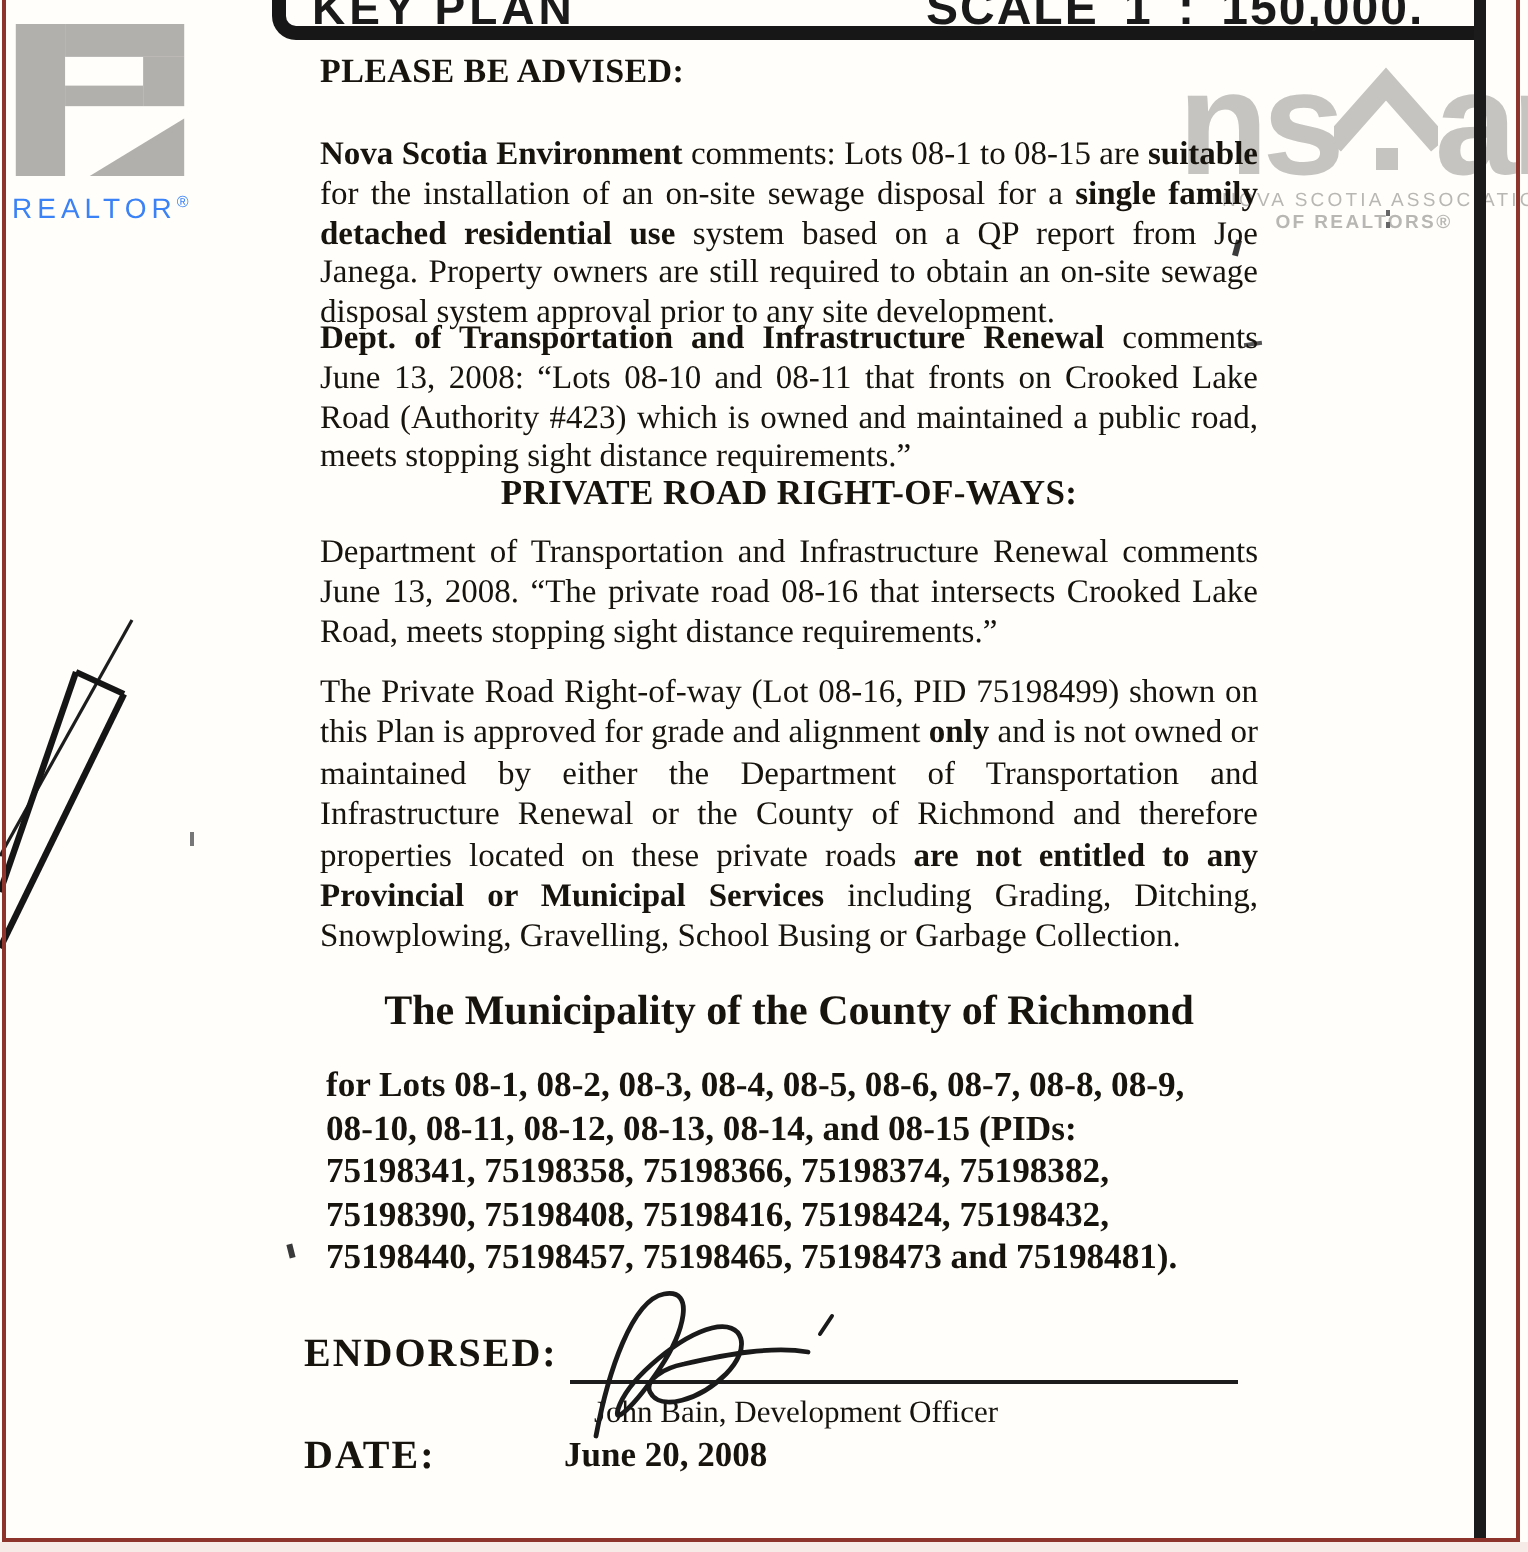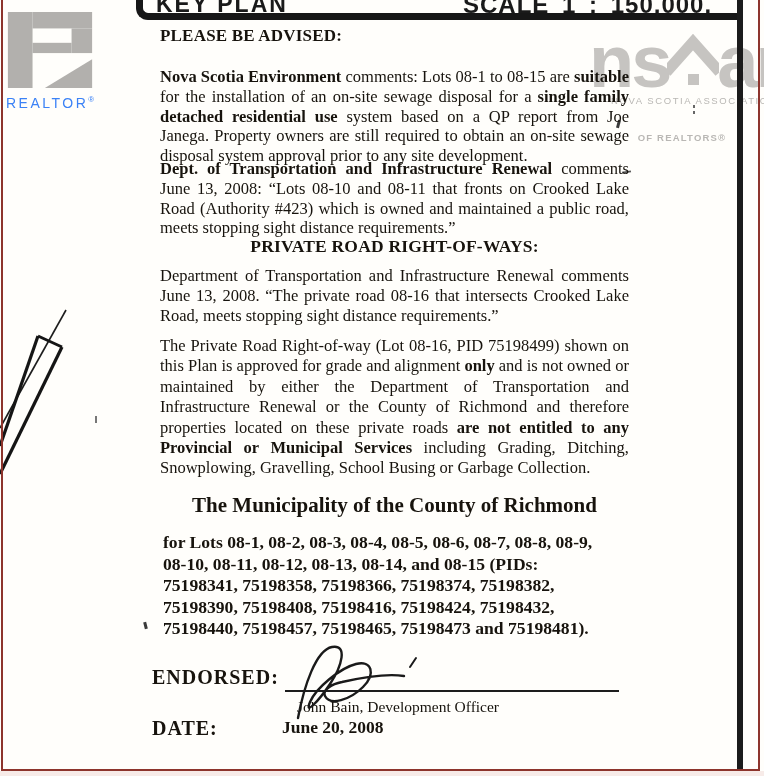--- a/index.html
+++ b/index.html
@@ -32,21 +32,21 @@
 
   
   .nsar { position:absolute; left:589px; top:-10px; height:104px; z-index:1;
           display:flex; align-items:flex-end; color:#c6c4c1;
           font-family:"Liberation Sans", sans-serif; font-weight:bold;
           font-size:74px; letter-spacing:-3px; line-height:0.88; }
   .nsar .roof { margin:0 -2px 4px -2px; }
   .nsar-sub { position:absolute; left:611px; top:95px; width:142px; text-align:center; z-index:1;
               font-family:"Liberation Sans", sans-serif; font-size:9.5px; letter-spacing:1.6px;
               color:#b9b7b4; line-height:11px; white-space:nowrap; }
-  .nsar-sub2 { font-weight:bold; letter-spacing:1.2px;margin-top:26px; }
+  .nsar-sub2 { font-weight:bold; letter-spacing:1.2px; }
 
   
   .roadlines { position:absolute; left:0; top:300px; z-index:2; }
 
   
   .col { position:absolute; left:160px; width:469px; color:#17130d; z-index:3; }
   .h1 { font-weight:bold; font-size:17px; letter-spacing:0.2px; }
   .para { font-size:16.5px; line-height:19.8px; text-align:justify; }
   .b { font-weight:bold; }
   .advisory { top:26px; }

